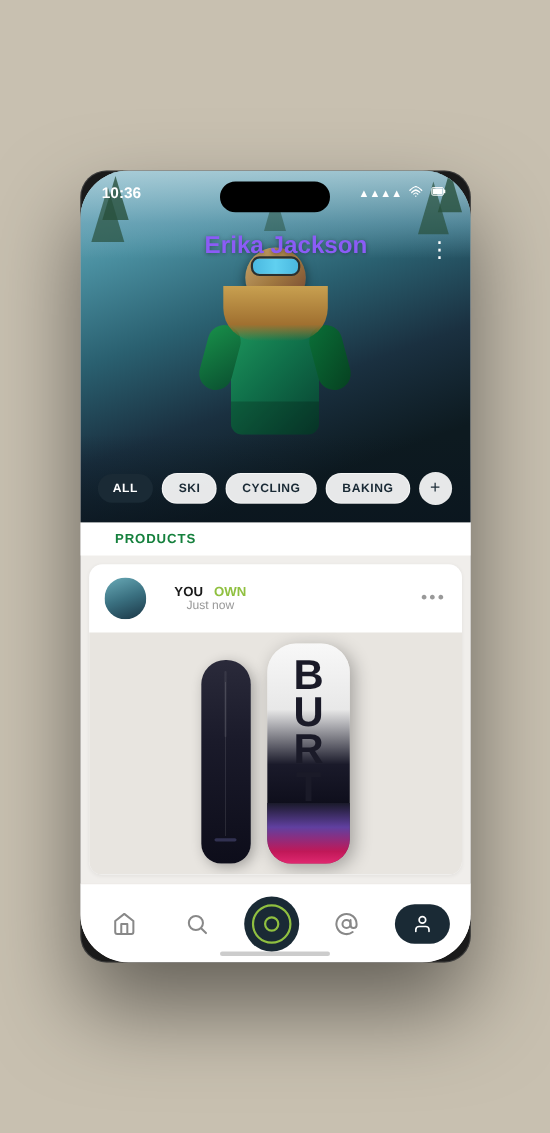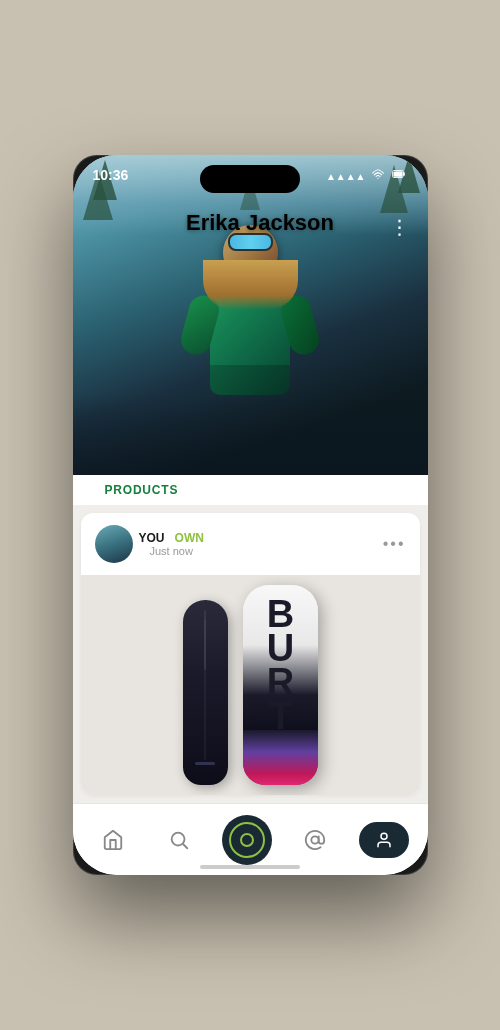--- a/index.html
+++ b/index.html
@@ -137,21 +137,21 @@
       cursor: pointer;
     }
 
     
     .profile-name {
       position: absolute;
       top: 55px;
       left: 0;
       right: 0;
       text-align: center;
-      color: #000000;
+      color: #8b5cf6;
       font-size: 22px;
       font-weight: 700;
       text-shadow: 0 1px 4px rgba(0,0,0,0.4);
       margin-left: 20px;
     }
 
     
     .category-tabs {
       position: absolute;
       bottom: 16px;
@@ -250,21 +250,21 @@
     .post-header {
       display: flex;
       align-items: center;
       padding: 12px 14px;
       justify-content: space-between;
     }
 
     .post-header-left {
       display: flex;
       align-items: center;
-      gap: 6px;
+      gap: 26px;
     }
 
     .avatar {
       width: 38px;
       height: 38px;
       border-radius: 50%;
       background: linear-gradient(135deg, #7ab8c8 0%, #4a8fa0 50%, #2a6070 100%);
       overflow: hidden;
       flex-shrink: 0;
     }
@@ -497,20 +497,27 @@
           </div>
         </div>
 
         <div style="position:absolute;bottom:0;left:0;right:0;height:80px;background:linear-gradient(transparent,rgba(10,20,30,0.6));"></div>
       </div>
 
       <div class="profile-name">Erika Jackson</div>
 
       <div class="hero-more-btn">⋮</div>
 
+      <div class="category-tabs">
+        <div class="cat-tab active">ALL</div>
+        <div class="cat-tab inactive">SKI</div>
+        <div class="cat-tab inactive">CYCLING</div>
+        <div class="cat-tab inactive">BAKING</div>
+        <div class="cat-tab-plus">+</div>
+      </div>
     </div>
 
     <div class="content-section">
 
       <div class="tabs-row">
         <div class="section-tab-plain">PRODUCTS</div>
       </div>
 
       <div class="post-card">
         <div class="post-header">

